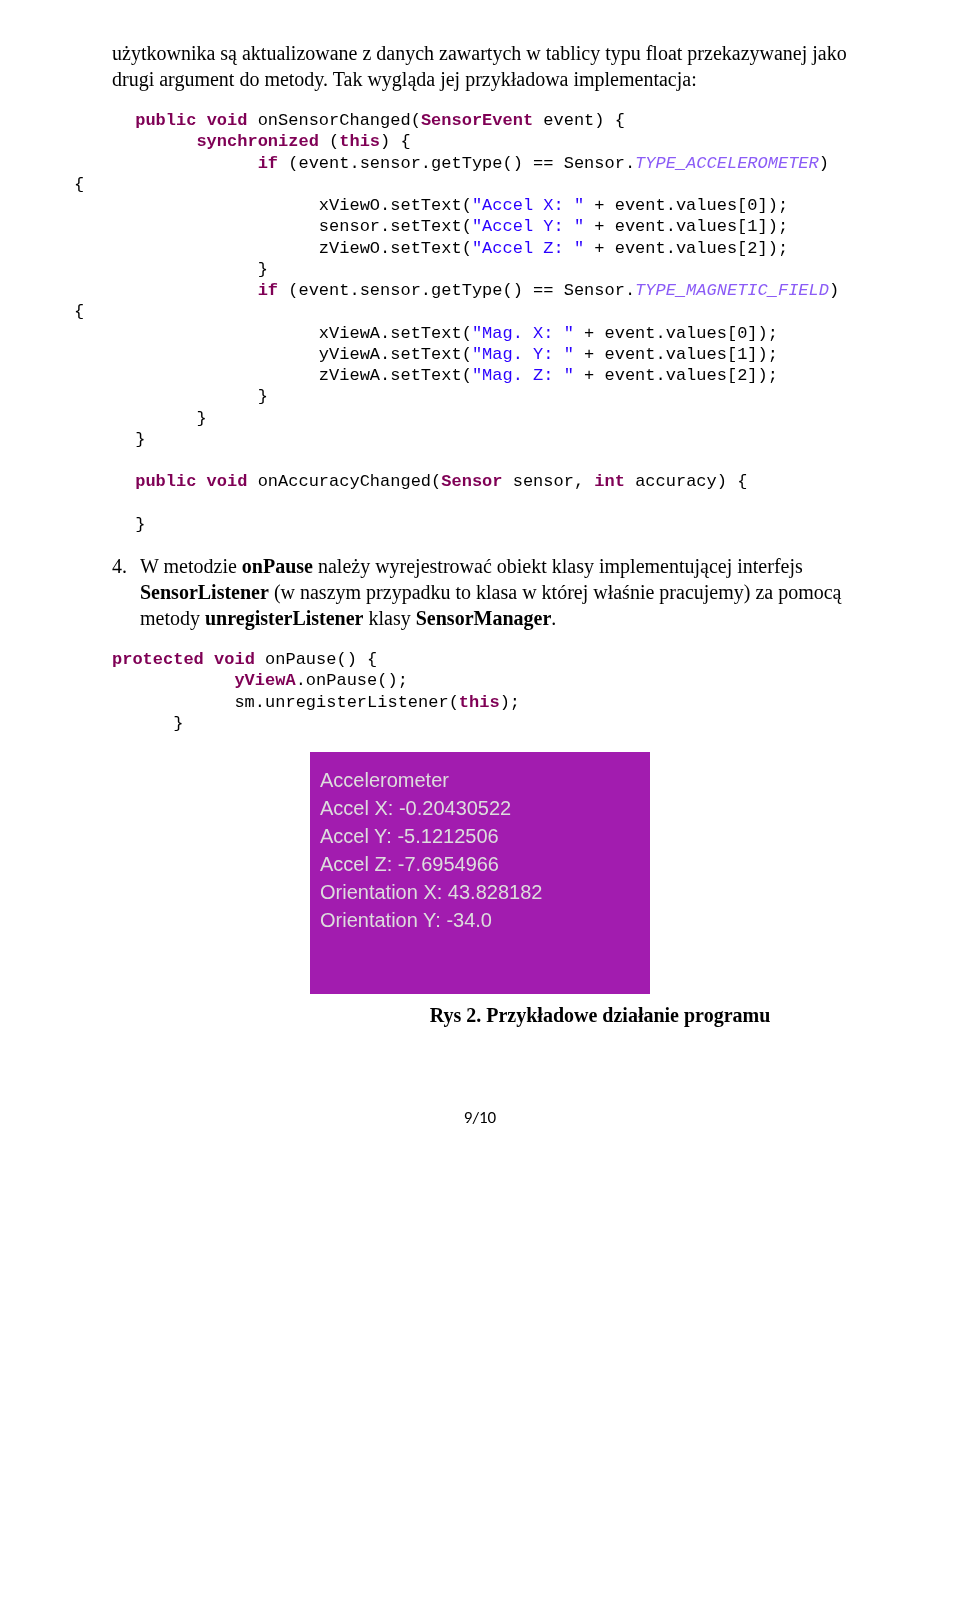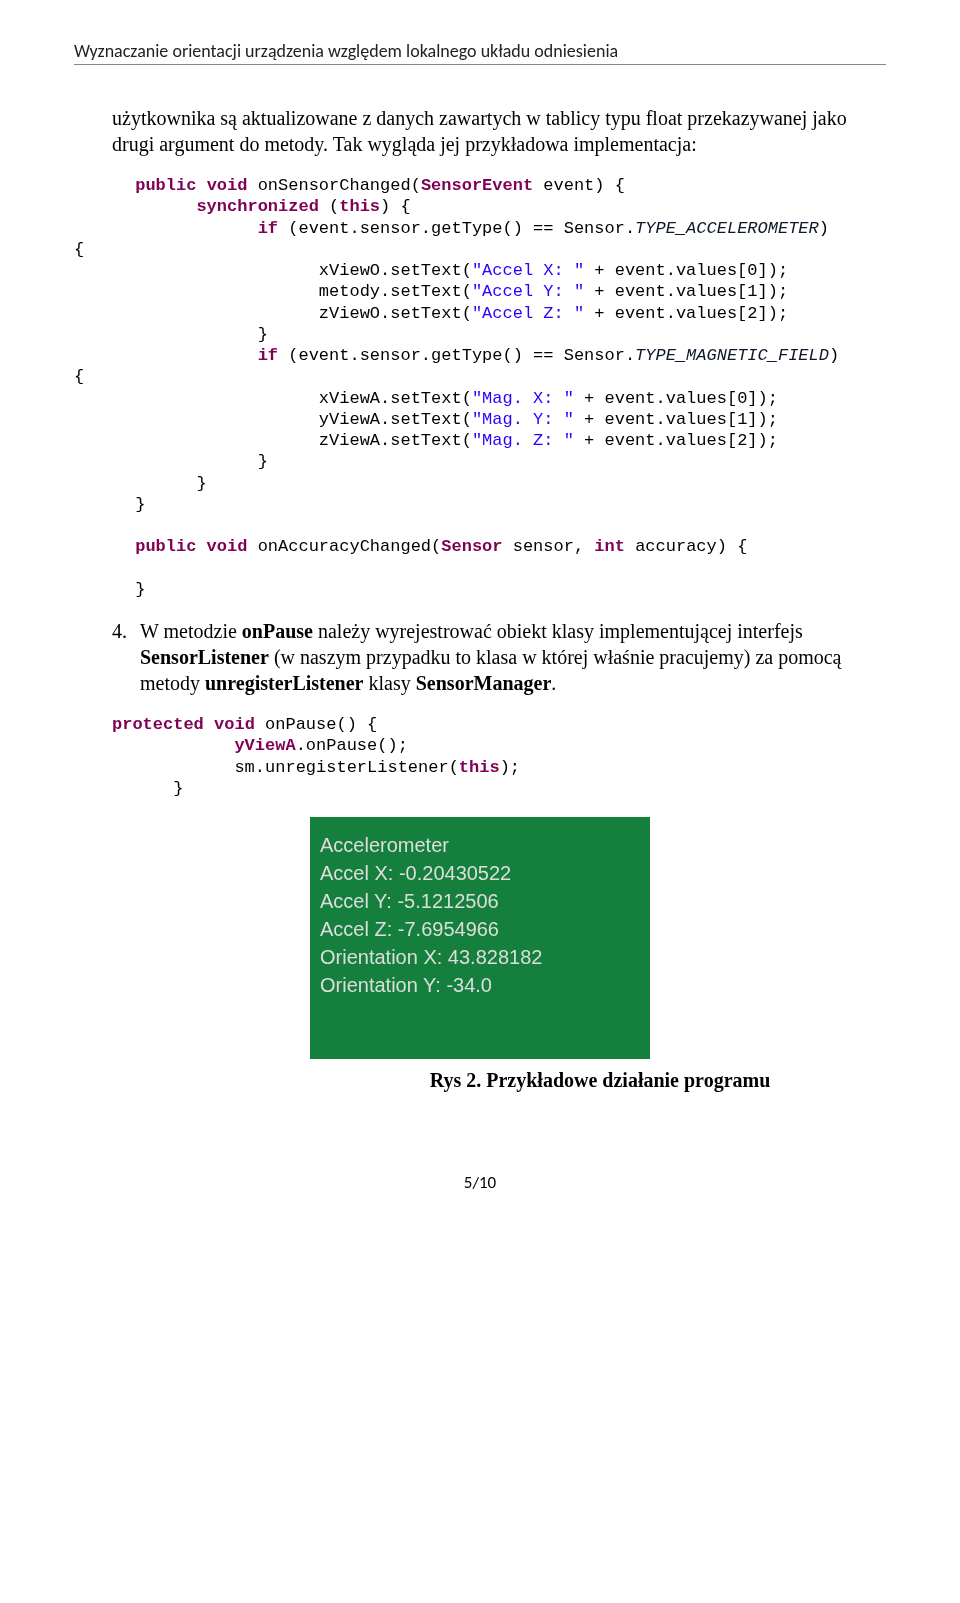--- a/index.html
+++ b/index.html
@@ -31,38 +31,38 @@
     font-family: "Courier New", monospace;
     font-size: 17px;
     line-height: 1.25;
     white-space: pre;
     margin: 18px 0 18px 38px;
   }
   .code-block-top { margin-left: 0; }
   .kw { color: #7F0055; font-weight: bold; }
   .cls { color: #7F0055; font-weight: bold; }
   .lit { color: #2A00FF; }
-  .const { color: #0f172a; font-style: italic; }
+  .const { color: #8b5cf6; font-style: italic; }
   .list-item {
     display: flex;
     margin-left: 38px;
     font-size: 20px;
     line-height: 1.3;
   }
   .list-num {
     width: 28px;
     flex-shrink: 0;
   }
   .list-text { flex: 1; }
   .screenshot-img {
     margin: 10px auto 6px auto;
     width: 340px;
   }
   .screenshot-box {
-    background: #15803d;
+    background: #a21caf;
     color: #ddd;
     font-family: Arial, sans-serif;
     font-size: 20px;
     line-height: 1.4;
     padding: 14px 10px 60px 10px;
     box-sizing: border-box;
   }
   .fig-caption {
     font-size: 20px;
     font-weight: bold;
@@ -75,34 +75,33 @@
     font-size: 17px;
     margin-top: 80px;
   }
   b { font-weight: bold; }
 </style>
 </head>
 <body>
 
 <div class="page">
 
-  <div class="doc-header">Wyznaczanie orientacji urządzenia względem lokalnego układu odniesienia</div>
 
   <p class="body-para">
     <span>użytkownika są aktualizowane z danych zawartych w tablicy typu float przekazywanej jako drugi argument do metody.</span>
     <span> </span>
     <span>Tak wygląda jej przykładowa implementacja:</span>
   </p>
 
   <div class="code-block code-block-top"><span>      <span class="kw">public</span><span class="kw"> void</span><span> onSensorChanged(</span><span class="cls">SensorEvent</span><span> event) {</span></span>
 <span><span class="kw">            synchronized</span><span> (</span><span class="kw">this</span><span>) {</span></span>
 <span><span class="kw">                  if</span><span> (event.sensor.getType() == Sensor.</span><span class="const">TYPE_ACCELEROMETER</span><span>)</span></span>
 <span>{</span>
 <span><span>                        xViewO.setText(</span><span class="lit">"Accel X: "</span><span> + event.values[0]);</span></span>
-<span><span>                        metody.setText(</span><span class="lit">"Accel Y: "</span><span> + event.values[1]);</span></span>
+<span><span>                        sensor.setText(</span><span class="lit">"Accel Y: "</span><span> + event.values[1]);</span></span>
 <span><span>                        zViewO.setText(</span><span class="lit">"Accel Z: "</span><span> + event.values[2]);</span></span>
 <span>                  }</span>
 <span><span class="kw">                  if</span><span> (event.sensor.getType() == Sensor.</span><span class="const">TYPE_MAGNETIC_FIELD</span><span>)</span></span>
 <span>{</span>
 <span><span>                        xViewA.setText(</span><span class="lit">"Mag. X: "</span><span> + event.values[0]);</span></span>
 <span><span>                        yViewA.setText(</span><span class="lit">"Mag. Y: "</span><span> + event.values[1]);</span></span>
 <span><span>                        zViewA.setText(</span><span class="lit">"Mag. Z: "</span><span> + event.values[2]);</span></span>
 <span>                  }</span>
 <span>            }</span>
 <span>      }</span>
@@ -127,15 +126,15 @@
       <div>Accel X: -0.20430522</div>
       <div>Accel Y: -5.1212506</div>
       <div>Accel Z: -7.6954966</div>
       <div>Orientation X: 43.828182</div>
       <div>Orientation Y: -34.0</div>
     </div>
   </div>
 
   <div class="fig-caption">Rys 2. Przykładowe działanie programu</div>
 
-  <div class="page-num">5/10</div>
+  <div class="page-num">9/10</div>
 
 </div>
 
 </body></html>

